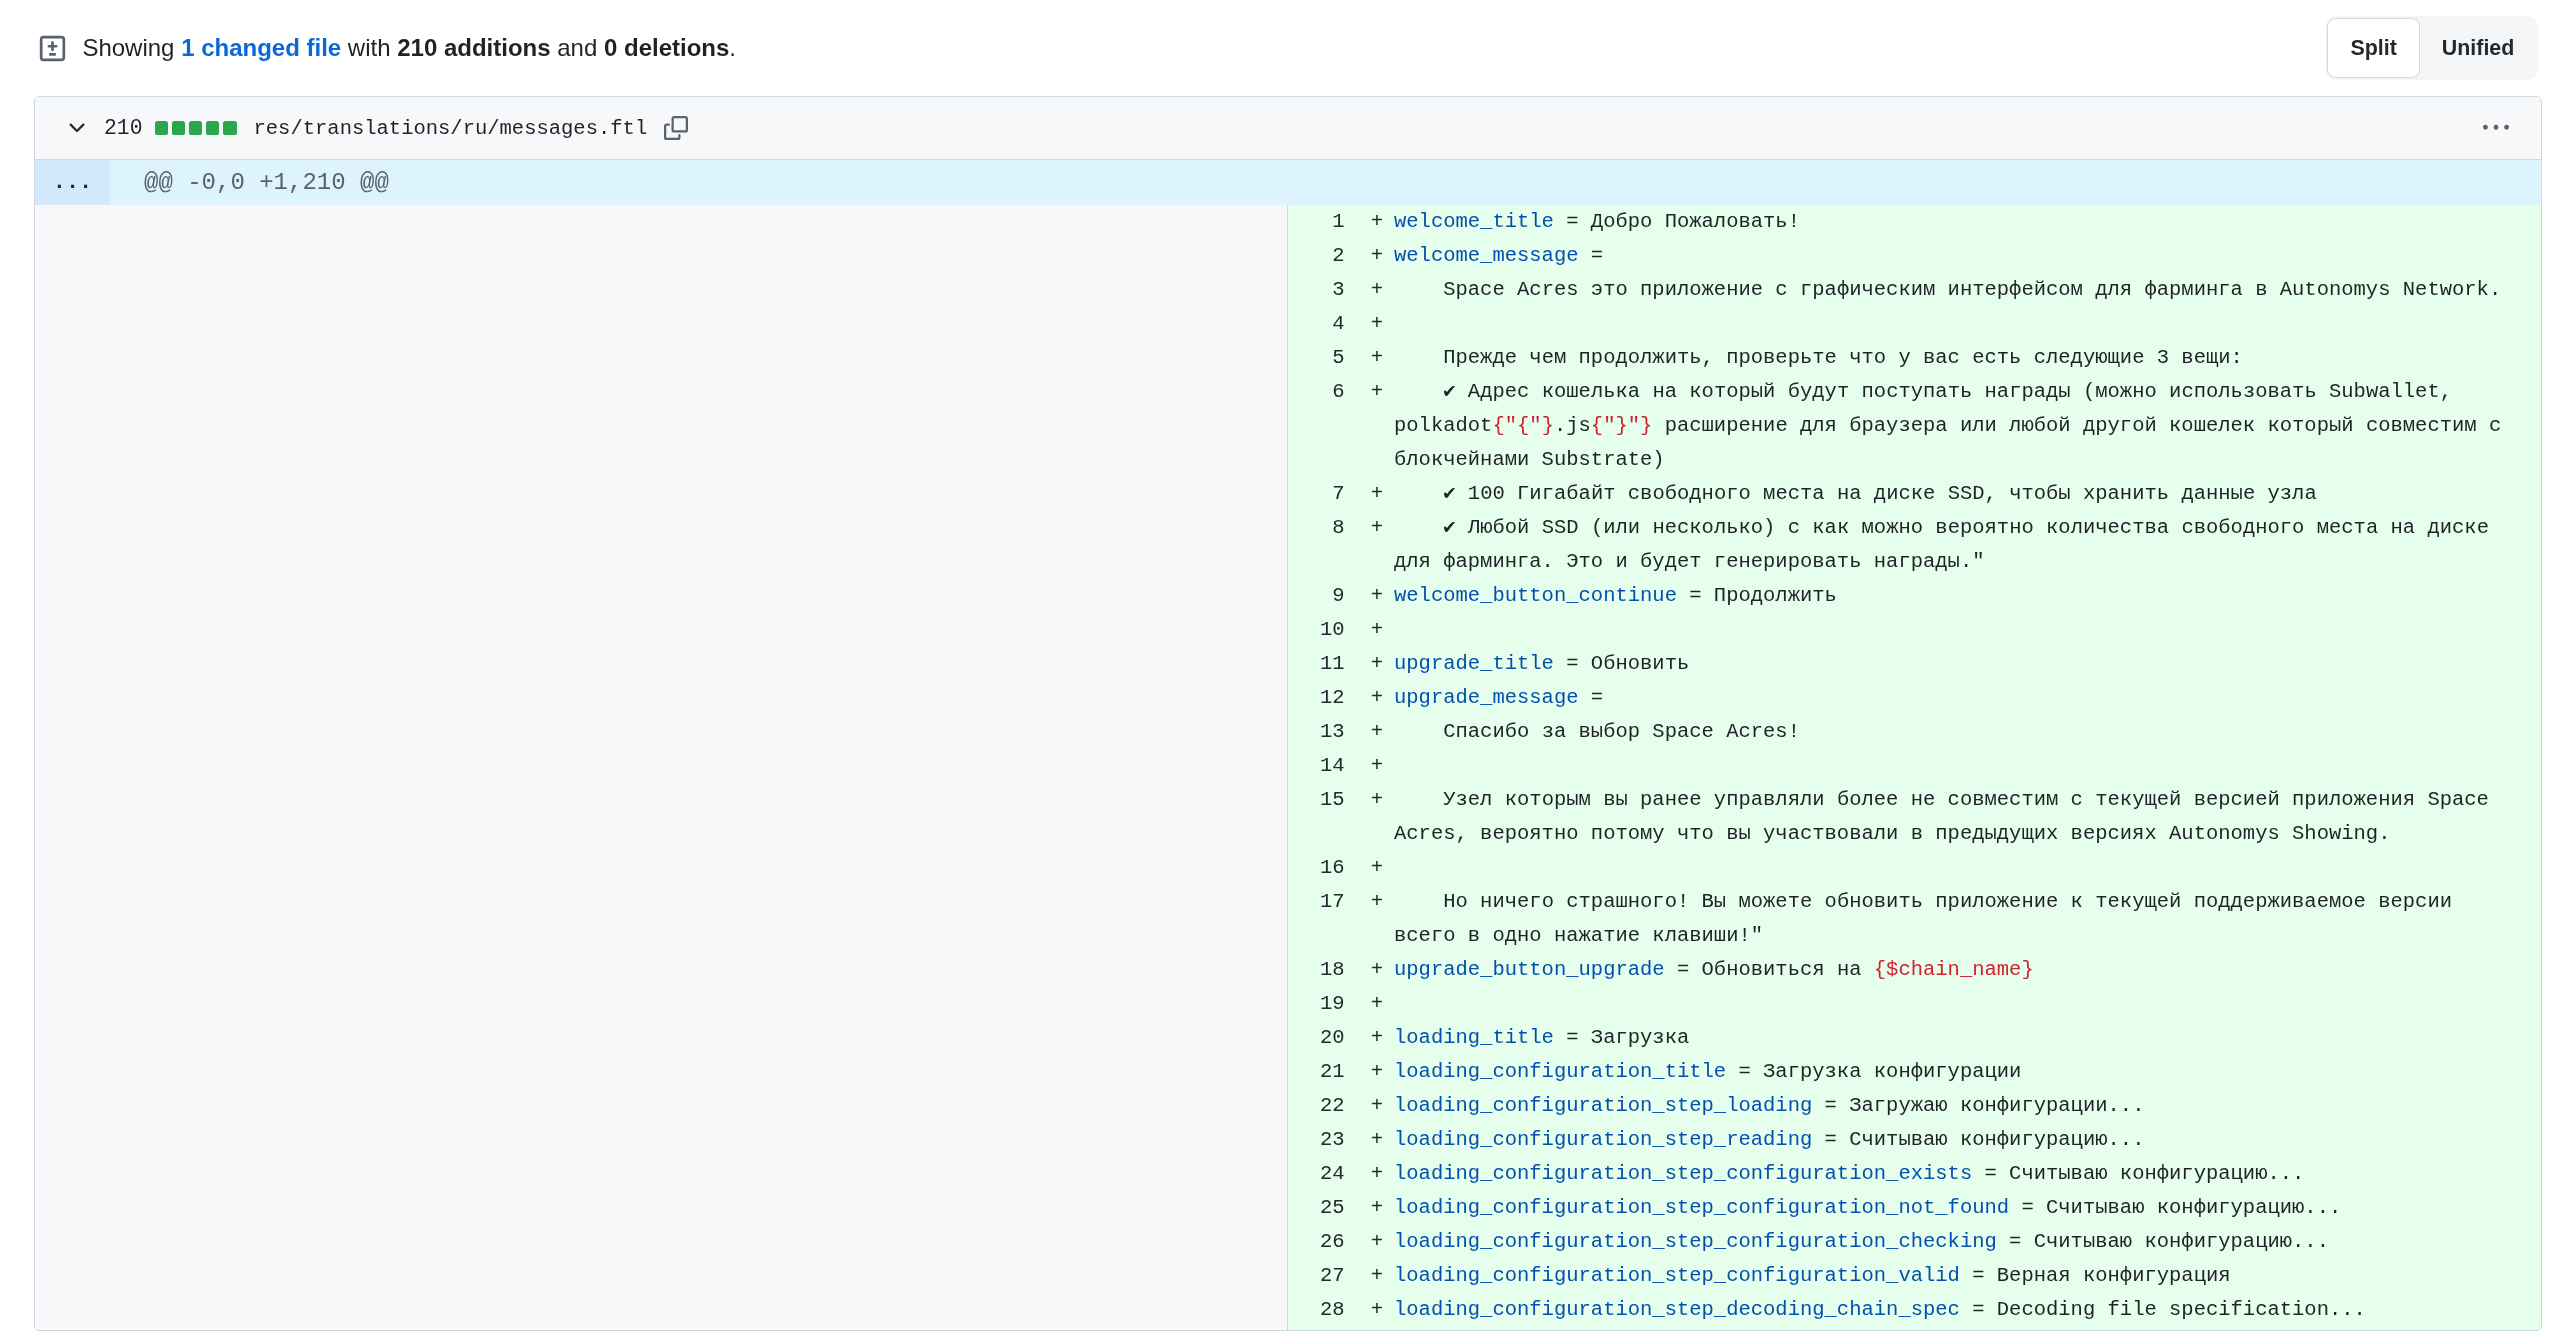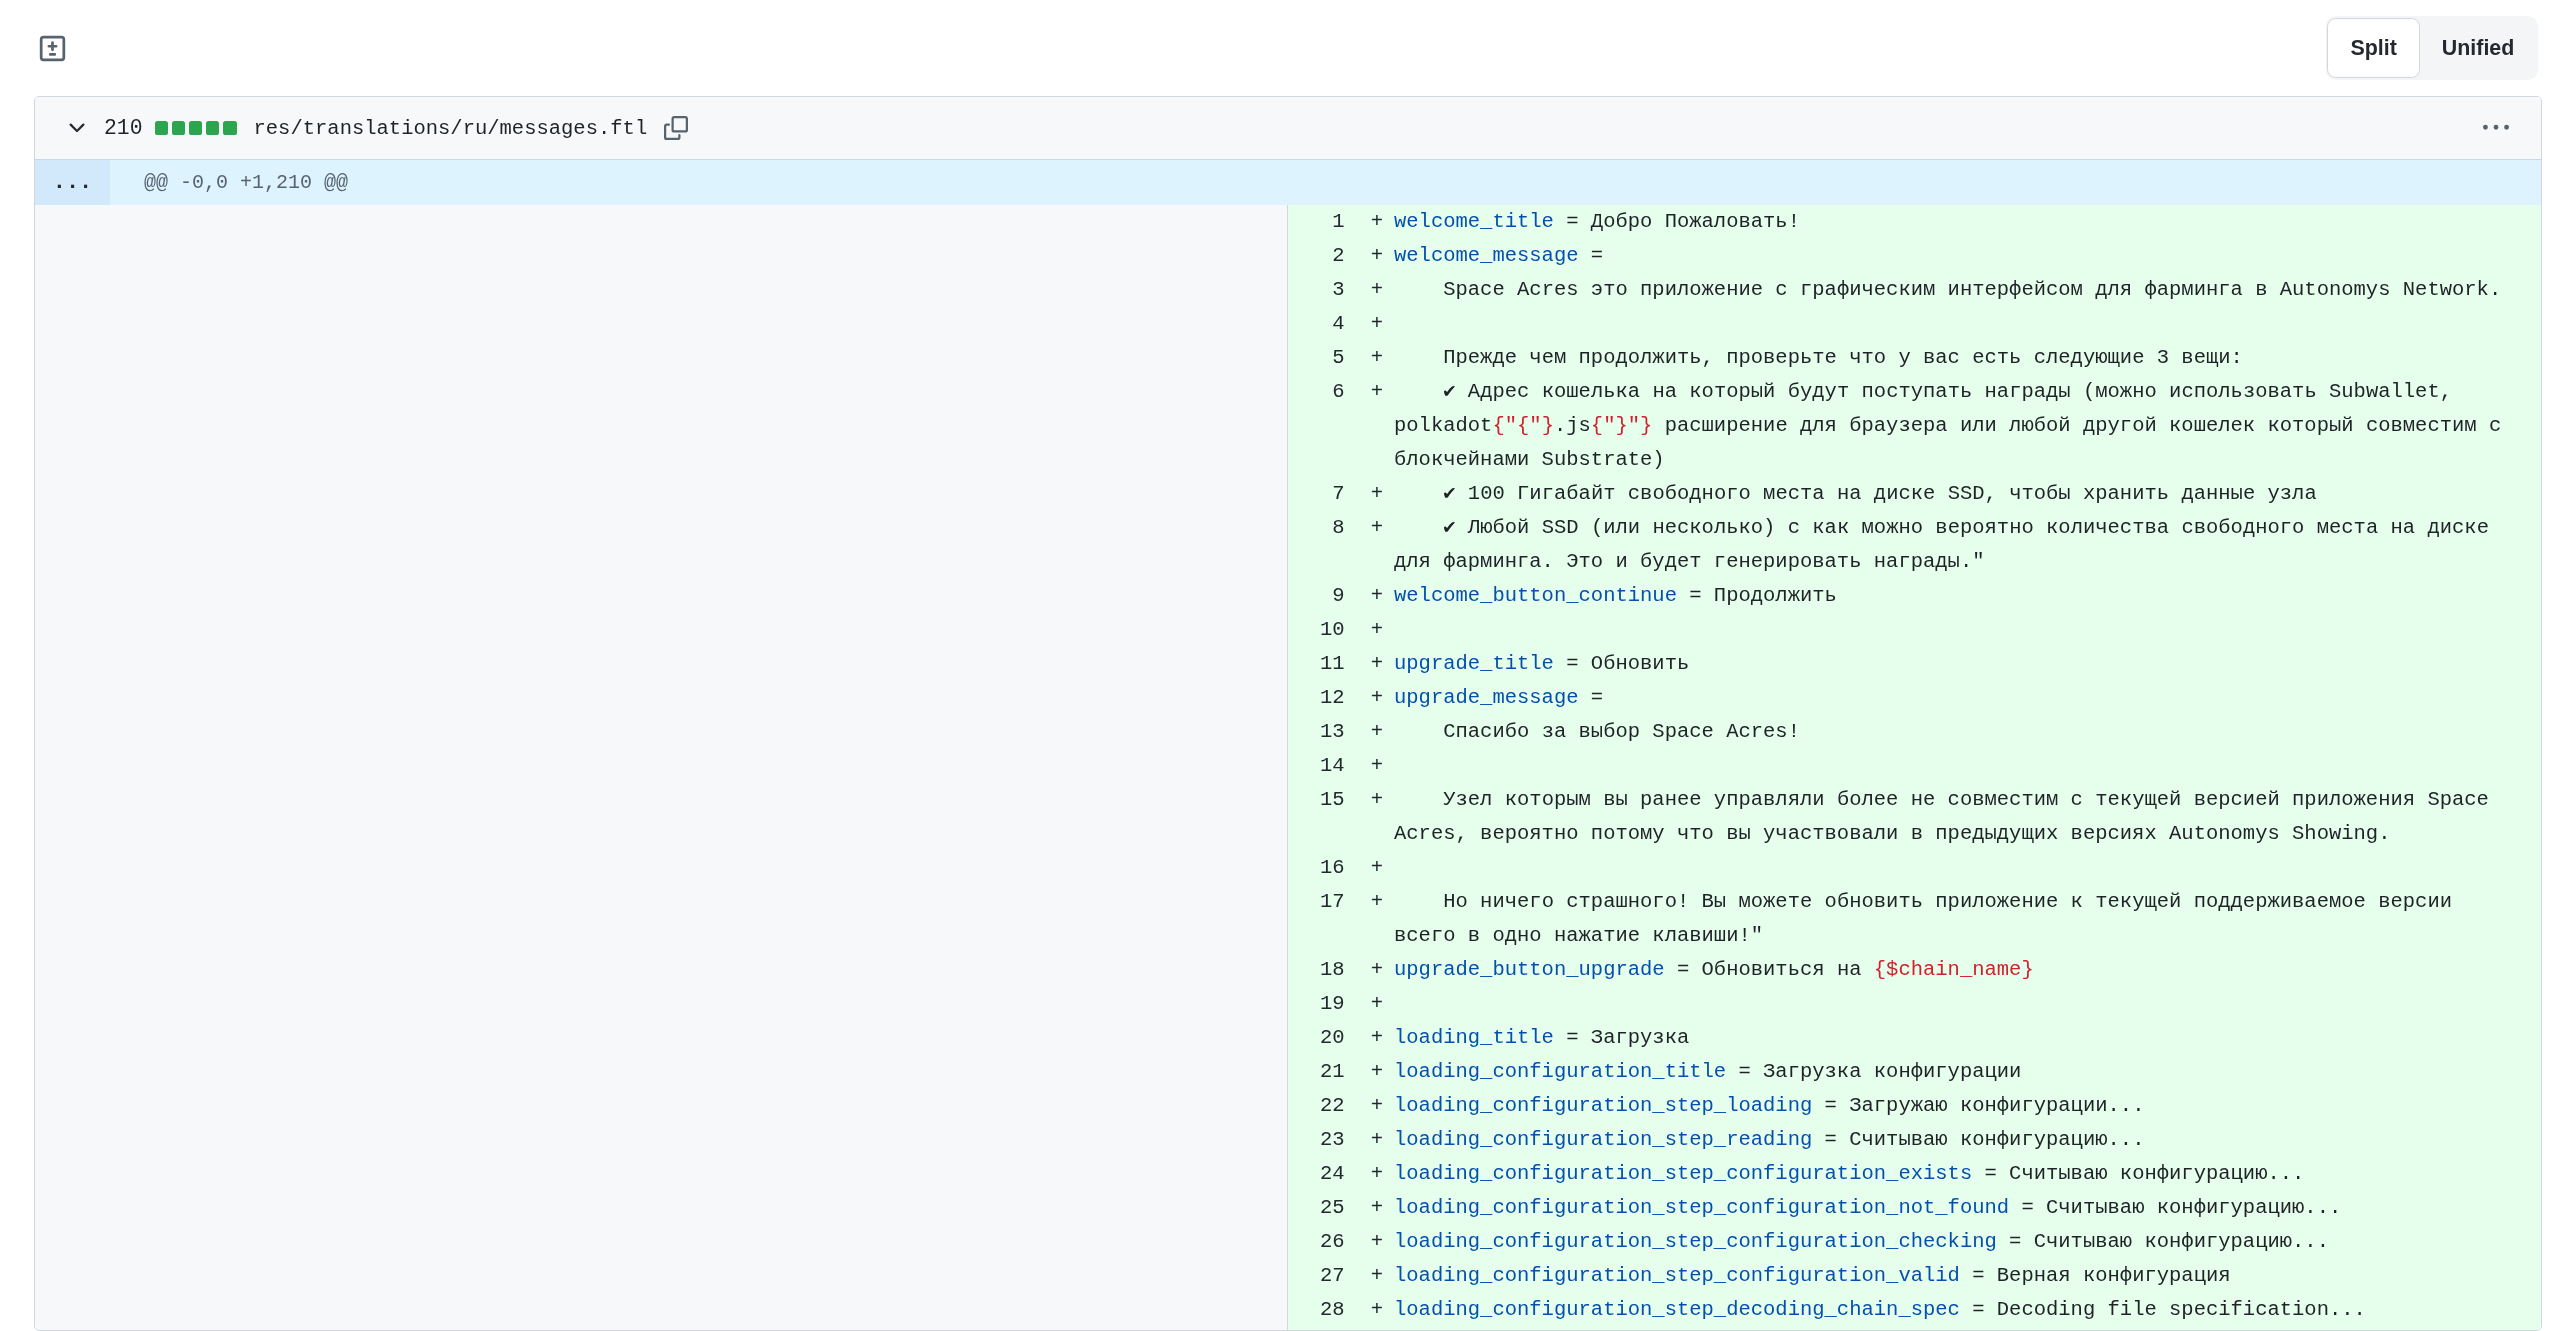--- a/index.html
+++ b/index.html
@@ -36,21 +36,21 @@
               margin-left:13.7px; display:flex; align-items:center; justify-content:center; }
   .kebab-btn { margin-left:auto; width:38px; height:31px; border:none; background:transparent; color:#59636e;
                cursor:pointer; display:flex; align-items:center; justify-content:center; }
 
   
   .hunk { display:flex; height:45px; background:#ddf4ff; }
   .hunk-gutter { width:75px; flex:none; background:#d2e9fc; color:#24292f; cursor:pointer;
                  display:flex; align-items:center; justify-content:center;
                  font-family:"Liberation Mono","DejaVu Sans Mono",monospace; font-size:22px; font-weight:700; }
   .hunk-text { flex:1; display:flex; align-items:center; padding-left:34px; color:#59636e;
-               font-family:"Liberation Mono","DejaVu Sans Mono",monospace; font-size:20px; }
+               font-family:"Liberation Mono","DejaVu Sans Mono",monospace; font-size:24px; }
 
   
   .split { display:flex; align-items:stretch; }
   .pane-left { width:50%; flex:none; background:#f6f8fa; border-right:1.7px solid #d0d7de; }
   .pane-right { width:50%; flex:none; background:#e6ffec; padding-bottom:3.4px; }
 
   .code-row { display:flex; align-items:flex-start;
               font-family:"Liberation Mono","DejaVu Sans Mono",monospace; font-size:20.5px; line-height:34px; }
   .ln { width:72px; flex:none; text-align:right; padding-right:15.4px; color:#24292f; cursor:pointer; }
   .sign { width:34px; flex:none; text-align:center; color:#24292f; }
@@ -65,20 +65,21 @@
 </head>
 <body>
 
 <div class="toolbar">
   <span class="toolbar-icon">
     <svg width="29" height="29" viewBox="0 0 16 16" fill="currentColor">
       <path d="M13 1a2 2 0 0 1 2 2v10a2 2 0 0 1-2 2H3a2 2 0 0 1-2-2V3a2 2 0 0 1 2-2Zm0 1.5H3a.5.5 0 0 0-.5.5v10a.5.5 0 0 0 .5.5h10a.5.5 0 0 0 .5-.5V3a.5.5 0 0 0-.5-.5Z"></path>
       <path d="M8 4a.75.75 0 0 1 .75.75V6h1.25a.75.75 0 0 1 0 1.5H8.75v1.25a.75.75 0 0 1-1.5 0V7.5H6a.75.75 0 0 1 0-1.5h1.25V4.75A.75.75 0 0 1 8 4Zm-2 7.25a.75.75 0 0 1 .75-.75h2.5a.75.75 0 0 1 0 1.5h-2.5a.75.75 0 0 1-.75-.75Z"></path>
     </svg>
   </span>
+  <span class="toolbar-text"><span>Showing </span><a>1 changed file</a><span> with </span><strong>210 additions</strong><span> and </span><strong>0 deletions</strong><span>.</span></span>
 
   <div class="seg">
     <button class="seg-btn selected">Split</button>
     <button class="seg-btn">Unified</button>
   </div>
 </div>
 
 <div class="card">
 
   <div class="file-header">

